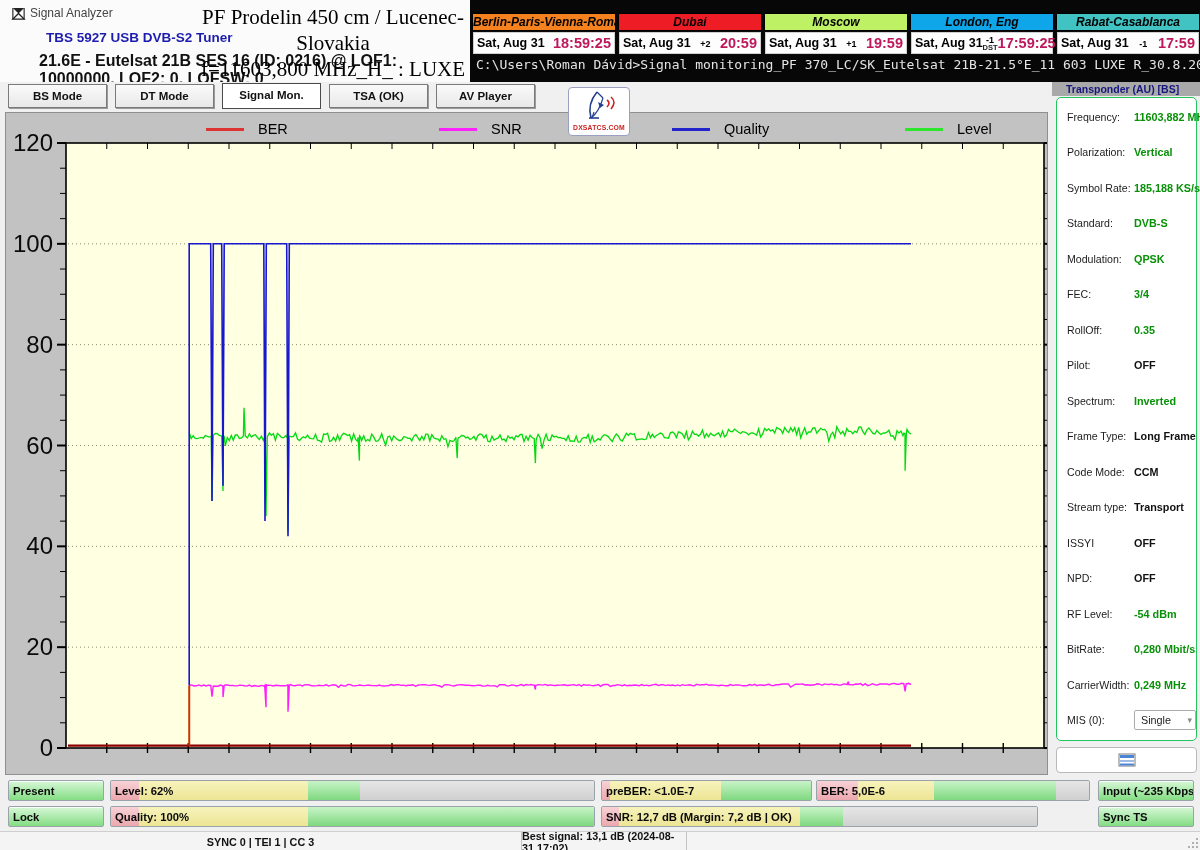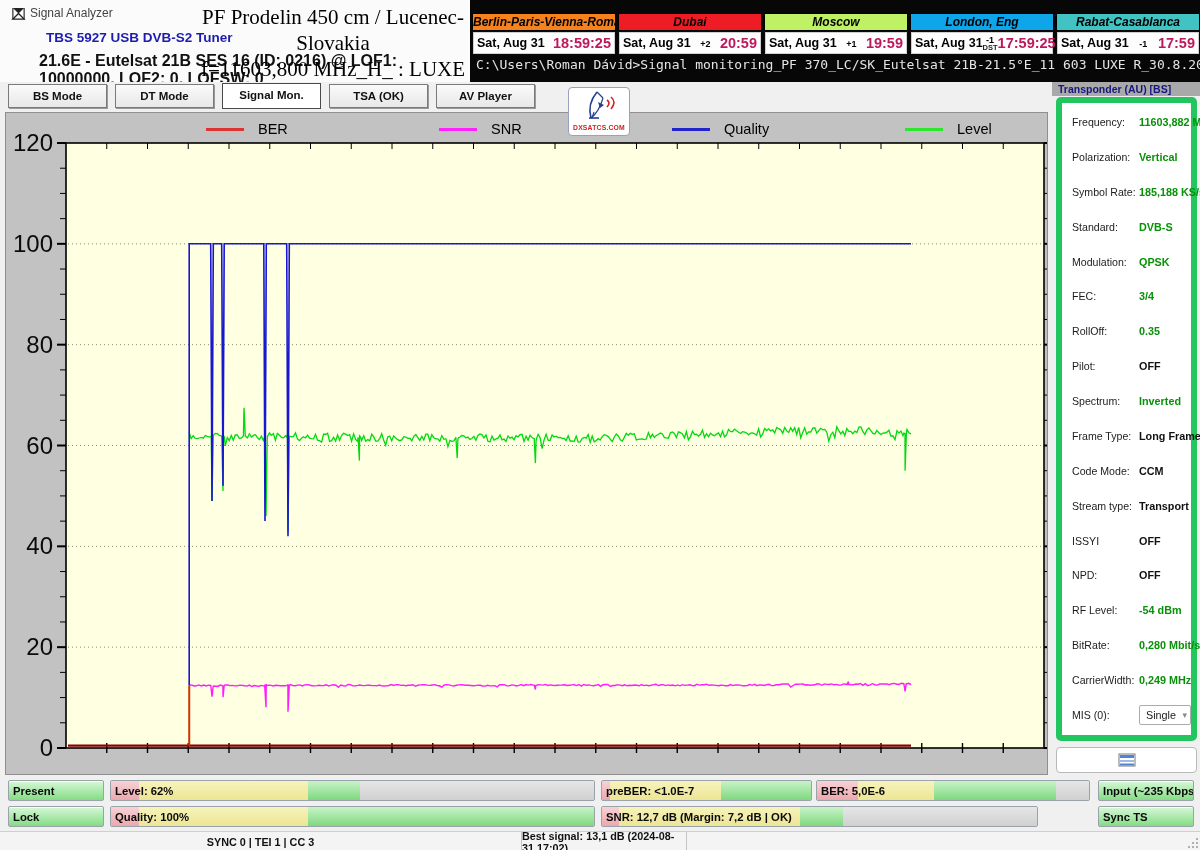--- a/index.html
+++ b/index.html
@@ -46,24 +46,24 @@
   #chart-wrap{position:absolute;left:5px;top:112px;width:1043px;height:663px;background:#c2c2c2;
               border:1px solid #8f8f8f;box-sizing:border-box;}
   #legend{position:absolute;left:200px;top:8px;display:flex;z-index:3;}
   .legend-item{width:233px;display:flex;align-items:center;}
   .legend-swatch{width:38px;height:3px;margin-right:14px;}
   .legend-label{font-size:14.5px;color:#000;}
   #chart-svg{position:absolute;left:0;top:0;}
 
   
   #tp-head{position:absolute;left:1052px;top:82px;width:148px;height:14px;background:#a9a9a9;
-           font-size:10.5px;font-weight:bold;color:#16167e;line-height:15px;padding-left:6px;
+           font-size:10.5px;font-weight:bold;color:#16167e;line-height:15px;padding-left:14px;
            box-sizing:border-box;overflow:hidden;white-space:nowrap;}
   #tp-card{position:absolute;left:1056px;top:97px;width:141px;height:644px;background:#fff;
-           border:6px solid #22c55e;border-radius:5px;box-sizing:border-box;
+           border:1px solid #22c55e;border-radius:5px;box-sizing:border-box;
            display:flex;flex-direction:column;justify-content:space-between;padding:9px 0 10px 10px;}
   .tp-row{display:flex;align-items:center;height:20px;}
   .tp-label{width:67px;font-size:10.6px;color:#1c1c1c;flex:none;}
   .tp-value{font-size:10.8px;font-weight:bold;color:#111;white-space:nowrap;}
   .tp-value.green{color:#089108;}
   .tp-select{width:62px;height:20px;border:1px solid #ababab;border-radius:2px;background:#fff;
              font-size:10.8px;color:#222;display:flex;align-items:center;padding:0 3px 0 6px;box-sizing:border-box;}
   .tp-select .chev{margin-left:auto;color:#8a8a8a;font-size:9px;}
   #tp-button{position:absolute;left:1056px;top:747px;width:141px;height:26px;background:#fff;
              border:1px solid #b9b9b9;border-radius:4px;box-sizing:border-box;

